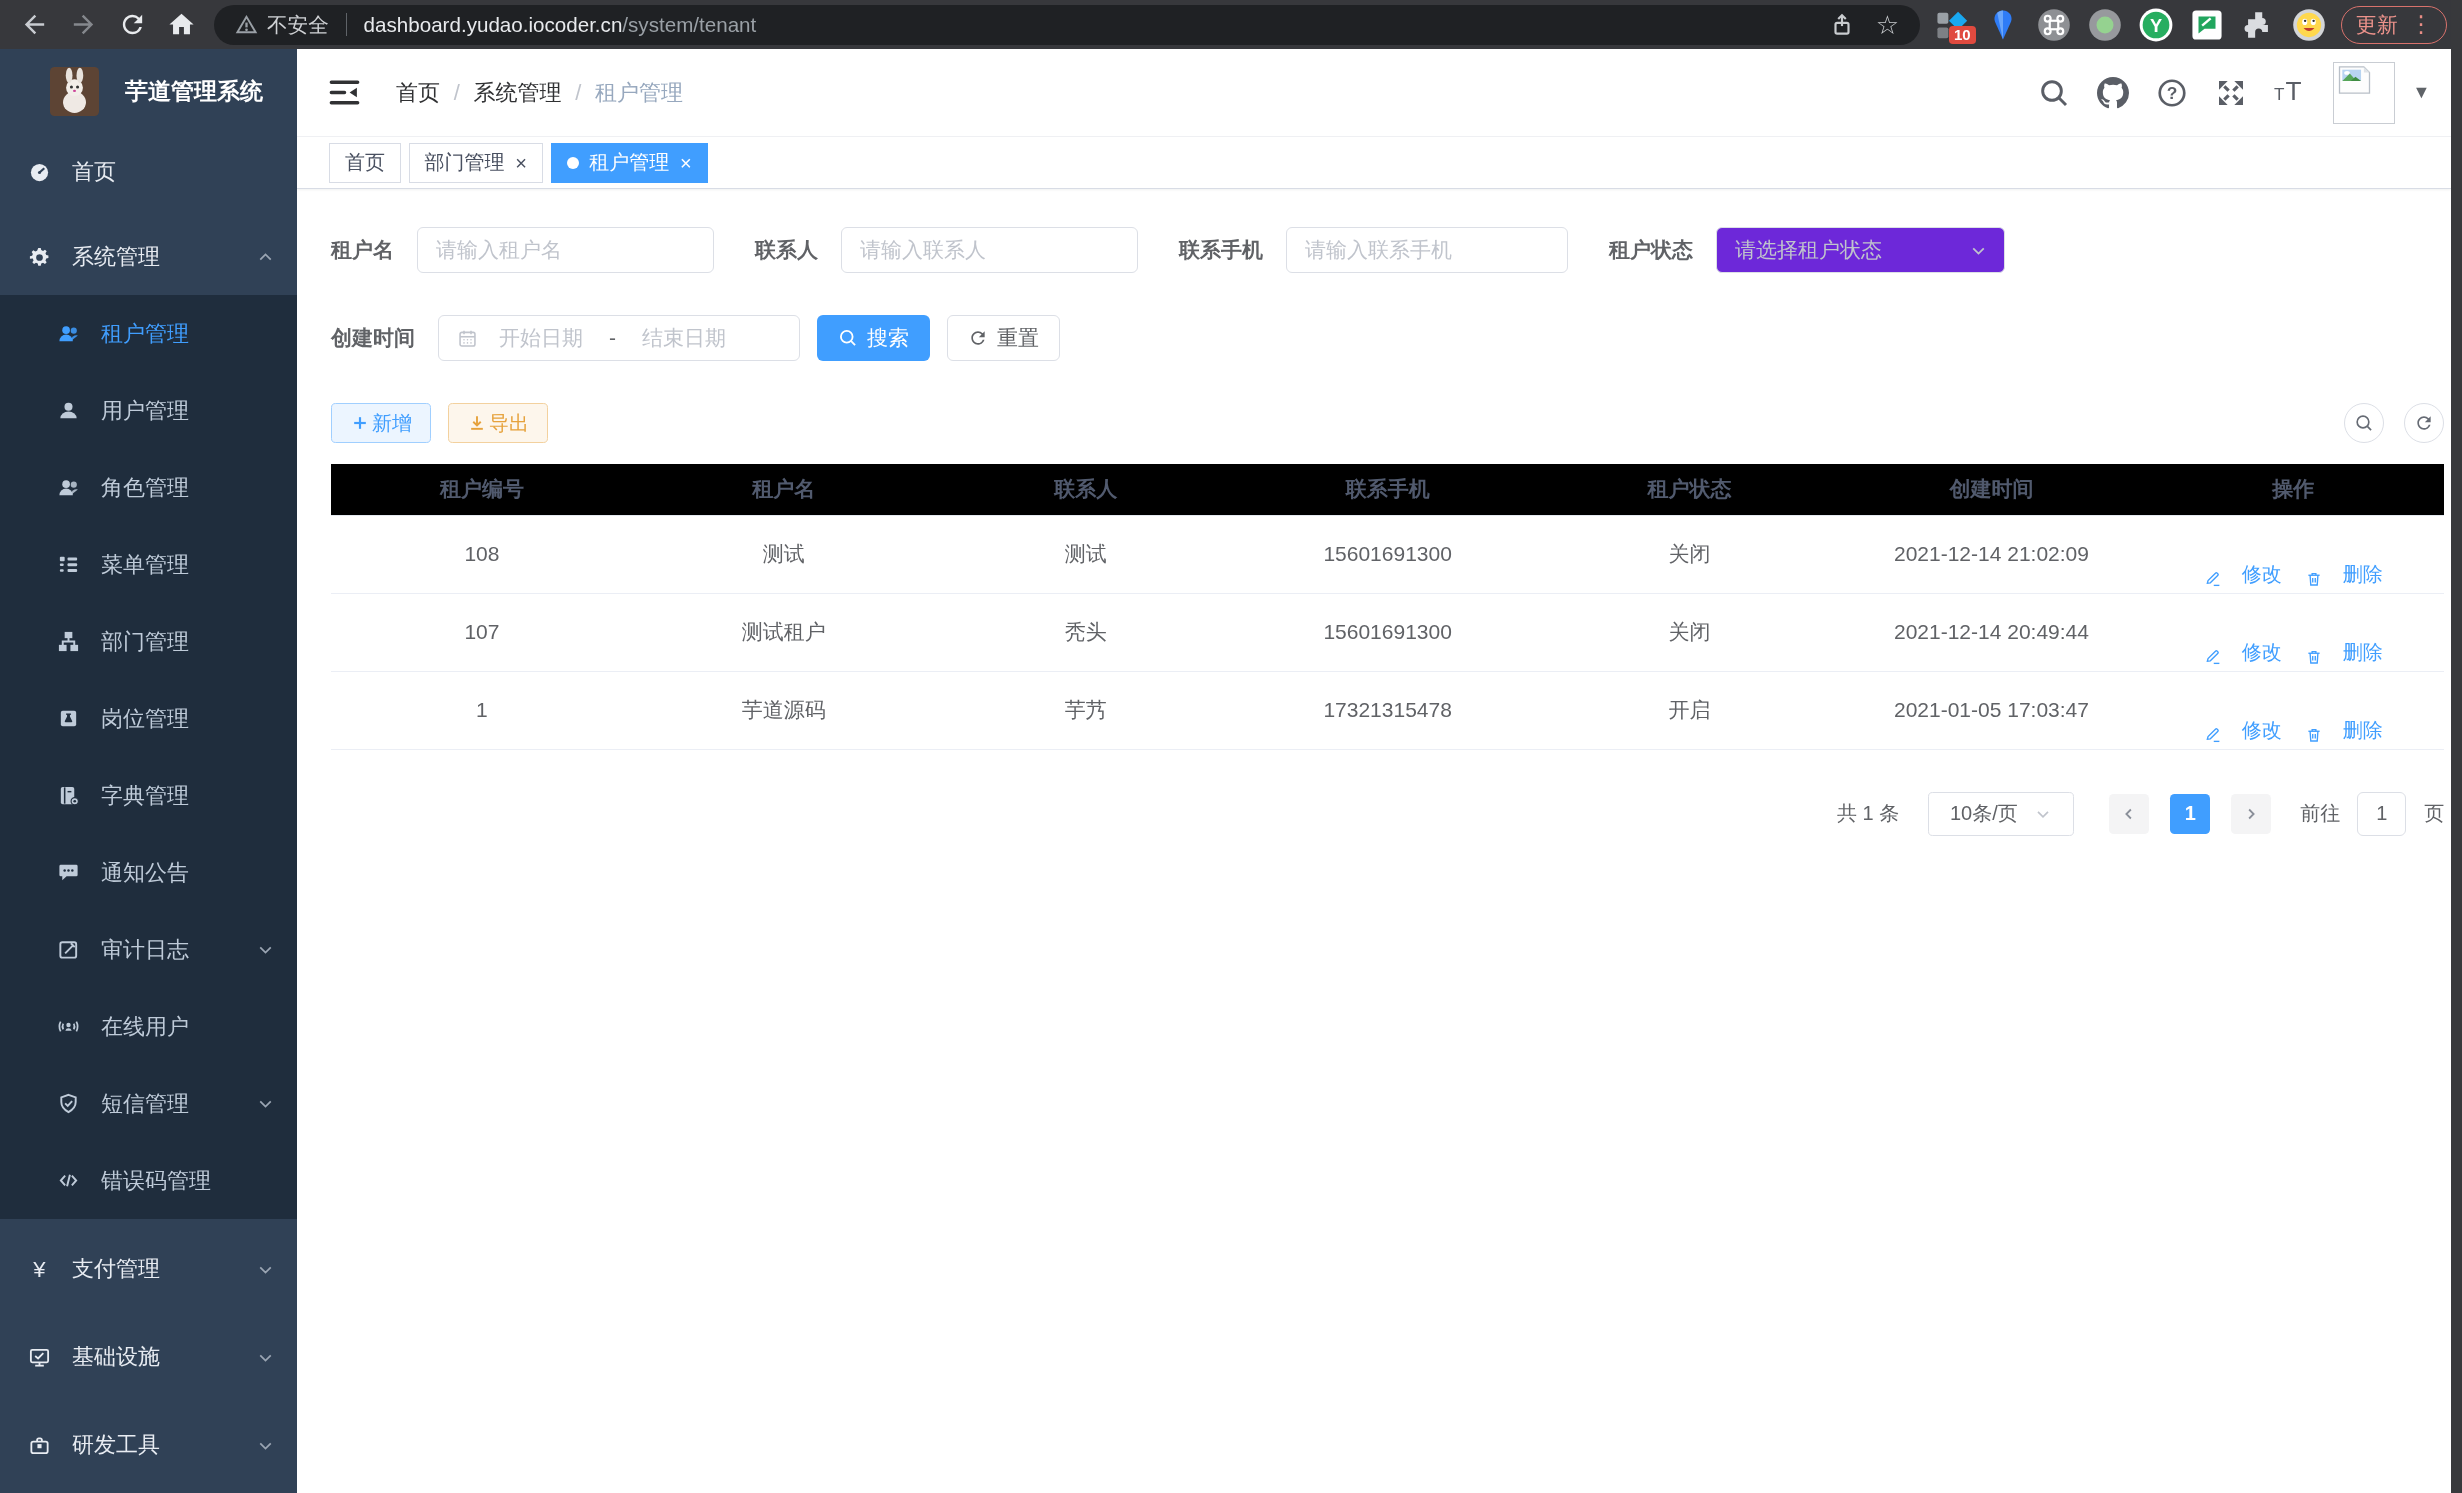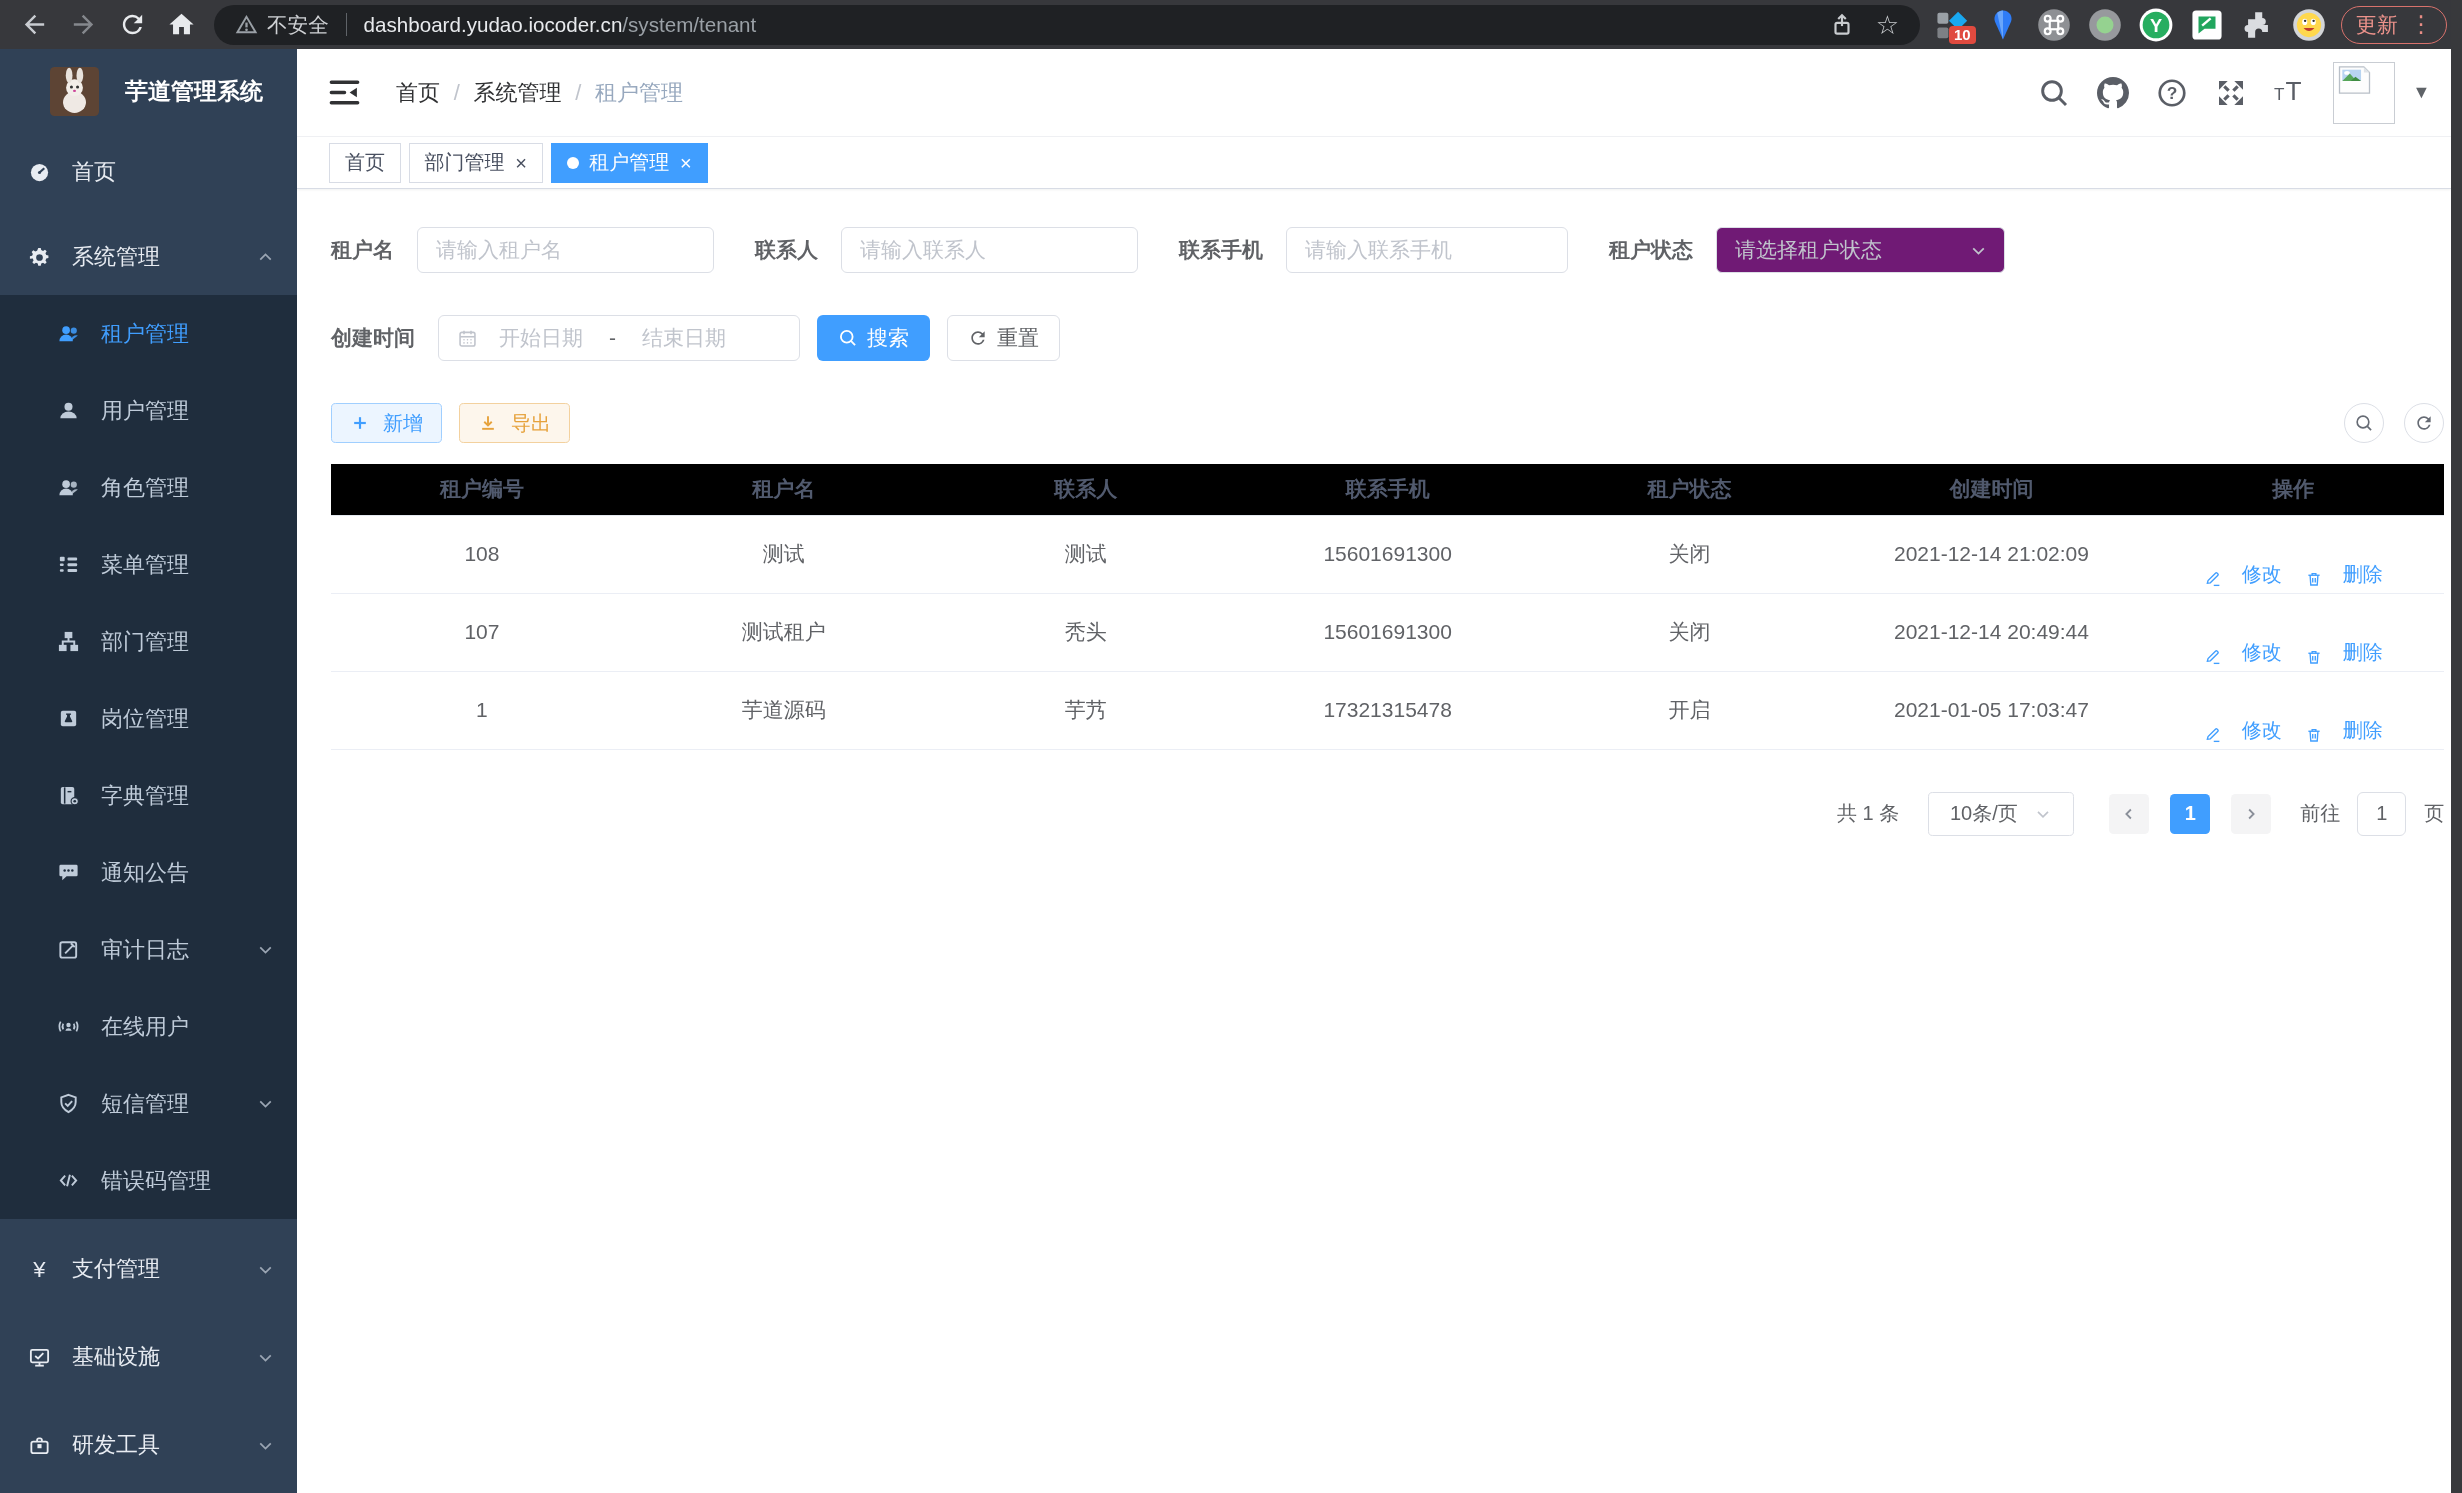--- a/index.html
+++ b/index.html
@@ -62,36 +62,36 @@
   .tag-dot { width:12px; height:12px; border-radius:50%; background:#fff; }
 
   .content { padding:38px 7px 0 34px; }
 
   
   .filter-row { display:flex; align-items:center; margin-bottom:42px; }
   .f-group { display:flex; align-items:center; margin-right:41px; }
   .f-label { font-size:21px; font-weight:700; color:#606266; margin-right:23px; white-space:nowrap; }
   .f-input { height:46px; border:0.8px solid #dcdfe6; border-radius:6px; padding:0 18px; font-size:21px; color:#606266; font-family:inherit; outline:none; background:#fff; }
   .f-input::placeholder { color:#c0c4cc; }
-  .f-select { height:46px; border:0.8px solid #dcdfe6; border-radius:6px; padding:0 15px 0 18px; display:flex; align-items:center; background:#701a75; cursor:pointer; }
+  .f-select { height:46px; border:0.8px solid #dcdfe6; border-radius:6px; padding:0 15px 0 18px; display:flex; align-items:center; background:#6d28d9; cursor:pointer; }
   .f-select .sel-text { color:#c0c4cc; font-size:21px; flex:1; }
   .f-select .sel-chev { width:21px; height:21px; color:#c0c4cc; }
   .date-range { width:362px; height:46px; border:0.8px solid #dcdfe6; border-radius:6px; display:flex; align-items:center; padding:0 18px; background:#fff; cursor:text;text-align:center; }
   .date-range .cal-ico { width:21px; height:21px; color:#c0c4cc; flex:0 0 auto; }
   .dr-text { color:#c0c4cc; font-size:21px; }
   .dr-start { margin-left:21px; }
   .dr-sep { color:#606266; margin:0 26px; }
   .btn { height:46px; border-radius:6px; display:flex; align-items:center; justify-content:center; font-size:21px; cursor:pointer; border:0.8px solid transparent; gap:9px; }
   .btn-primary { background:#409eff; color:#fff; padding:0 20px; margin-left:17px; }
   .btn-plain { background:#fff; color:#606266; border-color:#dcdfe6; padding:0 20px; margin-left:17px; }
   .btn svg { width:20px; height:20px; }
 
   
   .toolbar-row { display:flex; align-items:center; margin-bottom:20.6px; }
-  .btn-sm { height:40px; border-radius:4.6px; font-size:20px; display:flex; align-items:center; padding:0 18px; gap:13px; cursor:pointer; }
+  .btn-sm { height:40px; border-radius:4.6px; font-size:20px; display:flex; align-items:center; padding:0 18px; gap:2px; cursor:pointer; }
   .btn-add { background:#ecf5ff; border:0.8px solid #a0cfff; color:#409eff; margin-right:17px; }
   .btn-export { background:#fdf6ec; border:0.8px solid #f3d19e; color:#e6a23c; }
   .btn-sm svg { width:20px; height:20px; }
   .tool-right { margin-left:auto; display:flex; align-items:center; gap:20px; }
   .circle-btn { width:40px; height:40px; border:0.8px solid #dcdfe6; border-radius:50%; display:flex; align-items:center; justify-content:center; color:#666b74; cursor:pointer; background:#fff; }
   .circle-btn svg { width:20px; height:20px; }
 
   
   .t-head, .t-row { display:grid; grid-template-columns:repeat(7,1fr); align-items:center; text-align:center; }
   .t-head { height:52px; background:#000000; border-bottom:0.8px solid #e4e9f0; }

